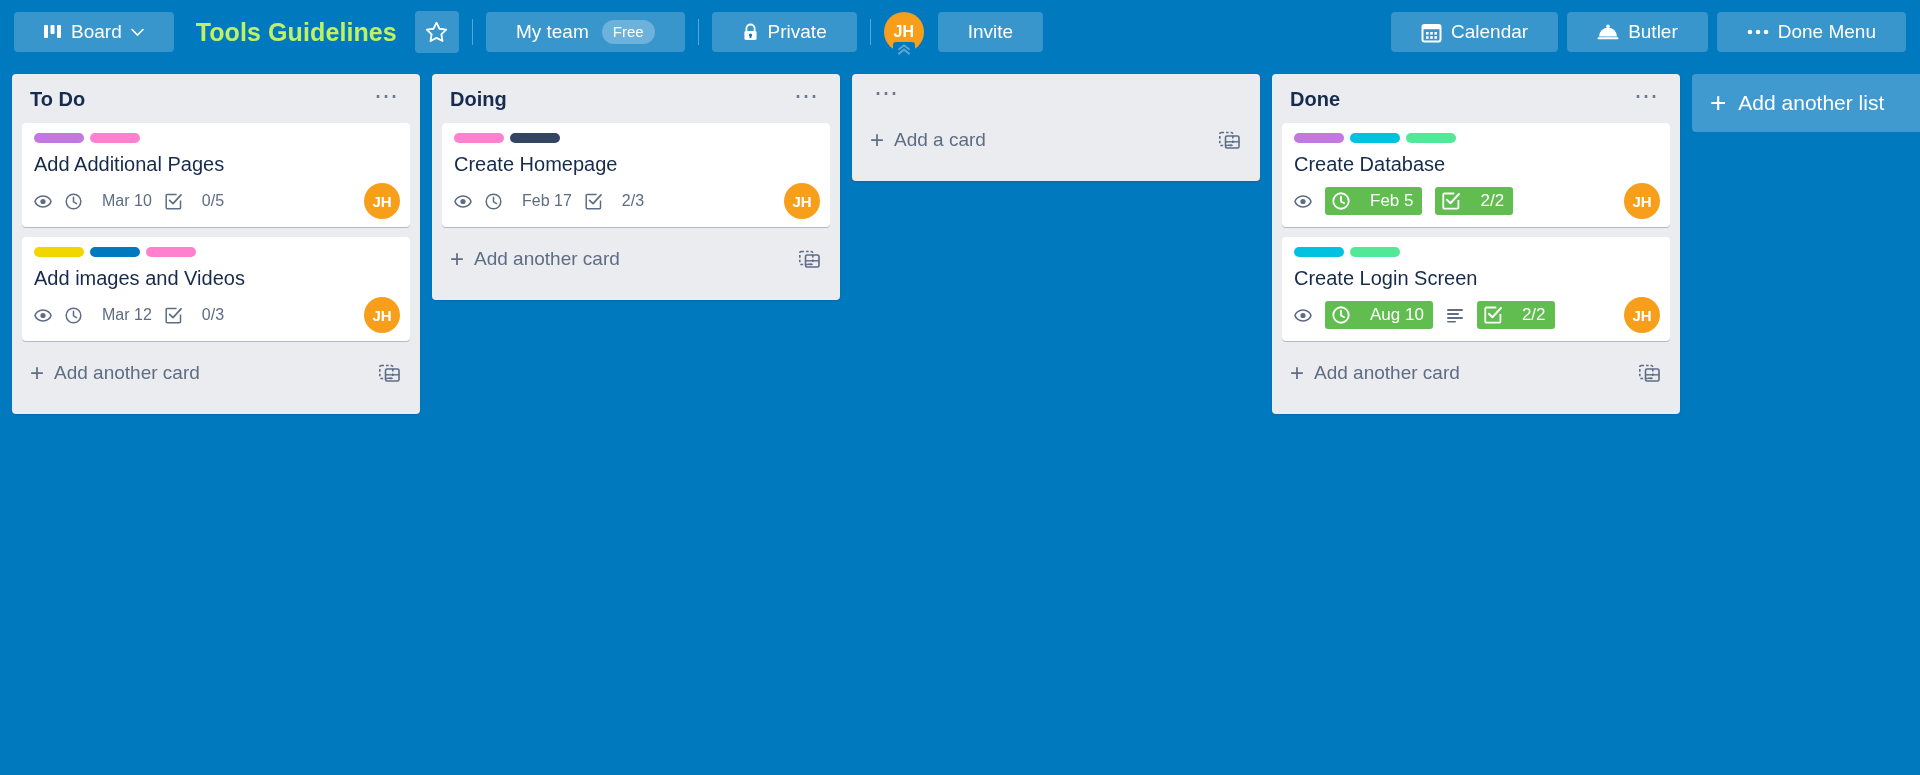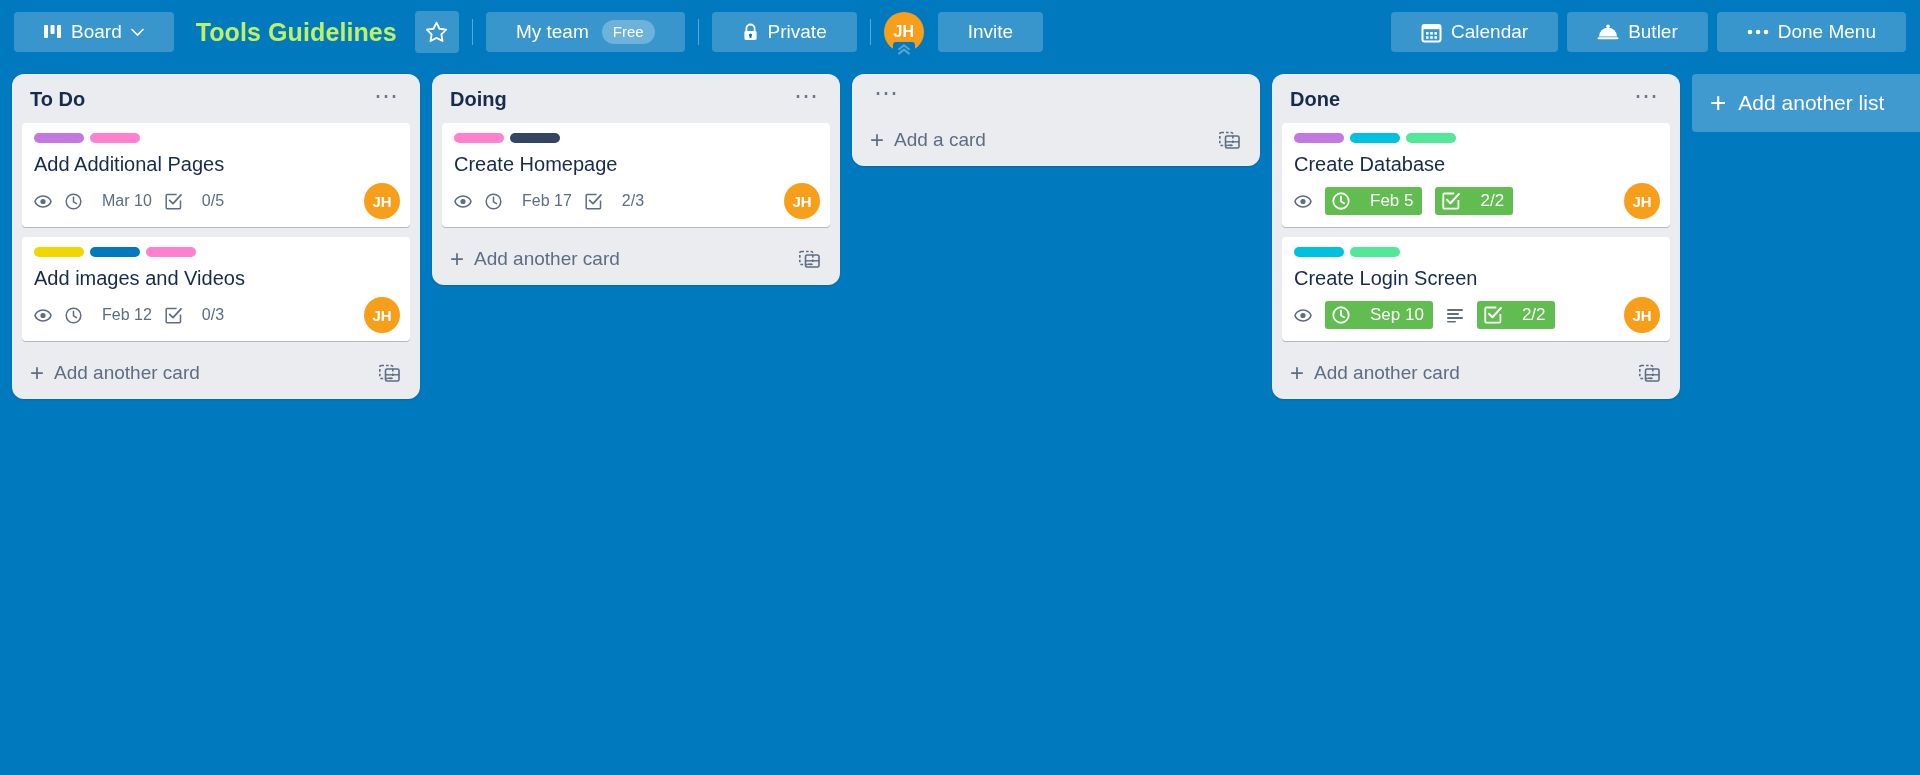--- a/index.html
+++ b/index.html
@@ -91,22 +91,22 @@
     display: flex;
     align-items: flex-start;
     padding: 10px 12px;
     gap: 12px;
     height: calc(775px - 64px);
   }
   .list {
     width: 408px;
     flex: none;
     background: #ebecf0;
-    border-radius: 12px;
-    padding: 0 0 8px 0;
+    border-radius: 4px;
+    padding: 0 0 23px 0;
     box-shadow: 0 1px 2px rgba(9,30,66,0.15);
     max-height: 100%;
   }
   .list-header {
     display: flex;
     align-items: center;
     padding: 14px 16px 12px 18px;
   }
   .list-title {
     font-size: 20px;
@@ -371,21 +371,21 @@
                 </svg>
             </span>
           </span>
           <span class="badge-item">
             <span class="icn">
               <svg width="17" height="17" viewBox="0 0 17 17">
                   <circle cx="8.5" cy="8.5" r="7.3" fill="none" stroke="#5e6c84" stroke-width="1.5"></circle>
                   <path d="M8.5 4.3v4.6l3 1.8" stroke="#5e6c84" stroke-width="1.5" fill="none" stroke-linecap="round"></path>
                 </svg>
             </span>
-            <span>Feb 12</span>
+            <span>Mar 12</span>
           </span>
           <span class="badge-item">
             <span class="icn">
               <svg width="17" height="17" viewBox="0 0 17 17">
                   <path d="M15.5 7.6v7.1a1 1 0 01-1 1H2.2a1 1 0 01-1-1V2.4a1 1 0 011-1h9.4" fill="none" stroke="#5e6c84" stroke-width="1.5"></path>
                   <path d="M4.6 7.3l3.4 3.3L16 1.9" fill="none" stroke="#5e6c84" stroke-width="1.7" stroke-linecap="round" stroke-linejoin="round"></path>
                 </svg>
             </span>
             <span>0/3</span>
           </span>
@@ -544,21 +544,21 @@
                 </svg>
             </span>
           </span>
           <span class="badge-item done">
             <span class="icn">
               <svg width="18" height="18" viewBox="0 0 17 17">
                   <circle cx="8.5" cy="8.5" r="7.3" fill="none" stroke="#fff" stroke-width="1.7"></circle>
                   <path d="M8.5 4.3v4.6l3 1.8" stroke="#fff" stroke-width="1.7" fill="none" stroke-linecap="round"></path>
                 </svg>
             </span>
-            <span>Sep 10</span>
+            <span>Aug 10</span>
           </span>
           <span class="badge-item">
             <span class="icn">
               <svg width="18" height="15" viewBox="0 0 18 15">
                   <rect x="1" y="1" width="16" height="2" rx="1" fill="#5e6c84"></rect>
                   <rect x="1" y="5" width="12" height="2" rx="1" fill="#5e6c84"></rect>
                   <rect x="1" y="9" width="16" height="2" rx="1" fill="#5e6c84"></rect>
                   <rect x="1" y="13" width="9" height="1.6" rx="0.8" fill="#5e6c84"></rect>
                 </svg>
             </span>

